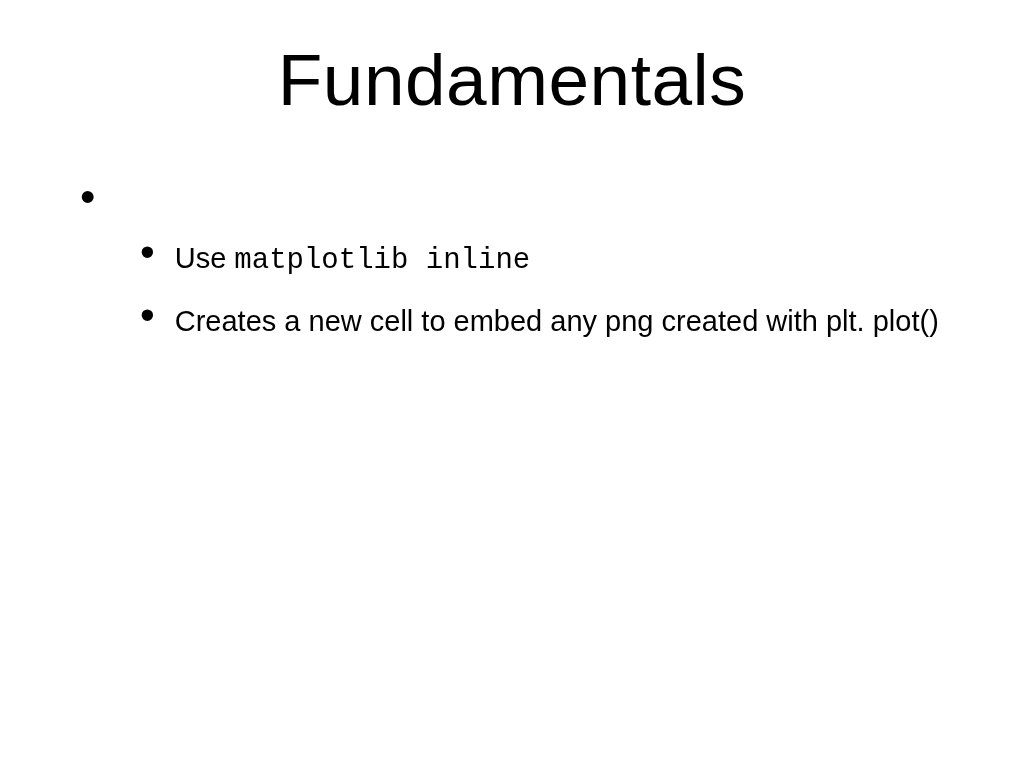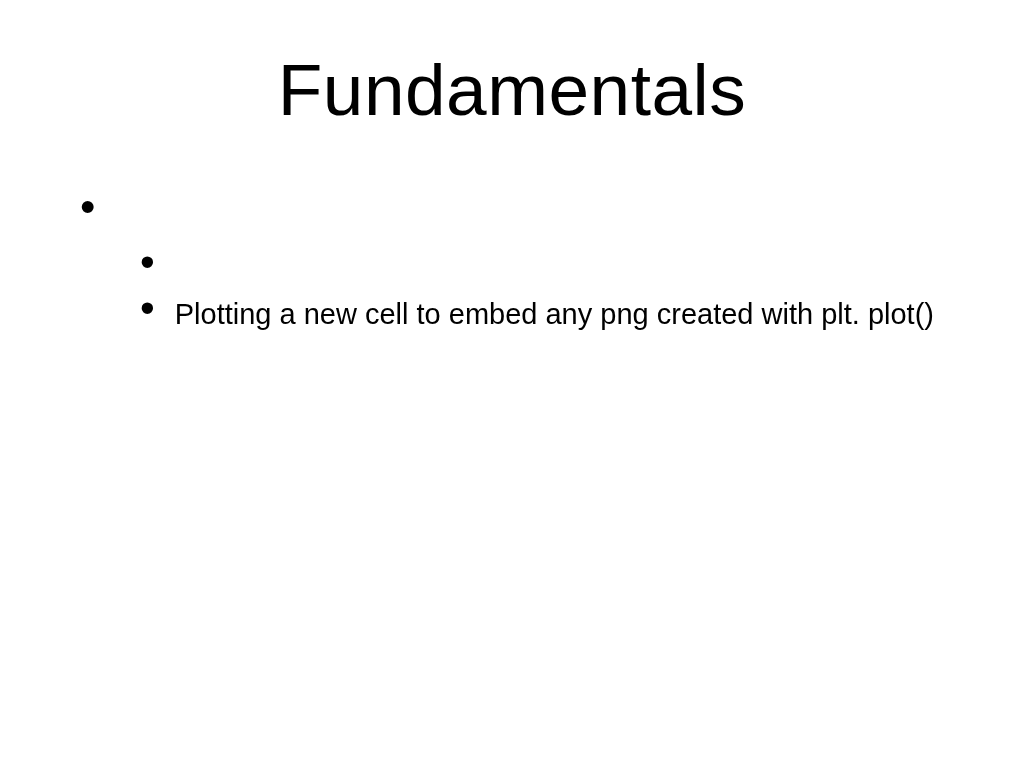--- a/index.html
+++ b/index.html
@@ -13,21 +13,21 @@
     }
     .slide {
       width: 1024px;
       height: 768px;
       position: relative;
     }
     .title {
       font-size: 73px;
       font-weight: 400;
       text-align: center;
-      padding-top: 48px;
+      padding-top: 38px;
       padding-bottom: 60px;
       letter-spacing: 0.5px;
     }
     .content {
       padding-left: 80px;
       padding-right: 60px;
     }
     .bullet-l1 {
       display: flex;
       align-items: flex-start;
@@ -76,23 +76,26 @@
   <div class="content">
 
     <div class="bullet-l1">
       <div class="dot">•</div>
     </div>
 
     <div class="sublist">
 
       <div class="bullet-l2">
         <div class="dot">•</div>
+        <div class="text">
+          <span>Use </span><span class="mono">matplotlib inline</span>
+        </div>
       </div>
 
       <div class="bullet-l2">
         <div class="dot">•</div>
-        <div class="text">Plotting a new cell to embed any png created with plt. plot()</div>
+        <div class="text">Creates a new cell to embed any png created with plt. plot()</div>
       </div>
 
     </div>
 
   </div>
 </div>
 
 </body></html>

